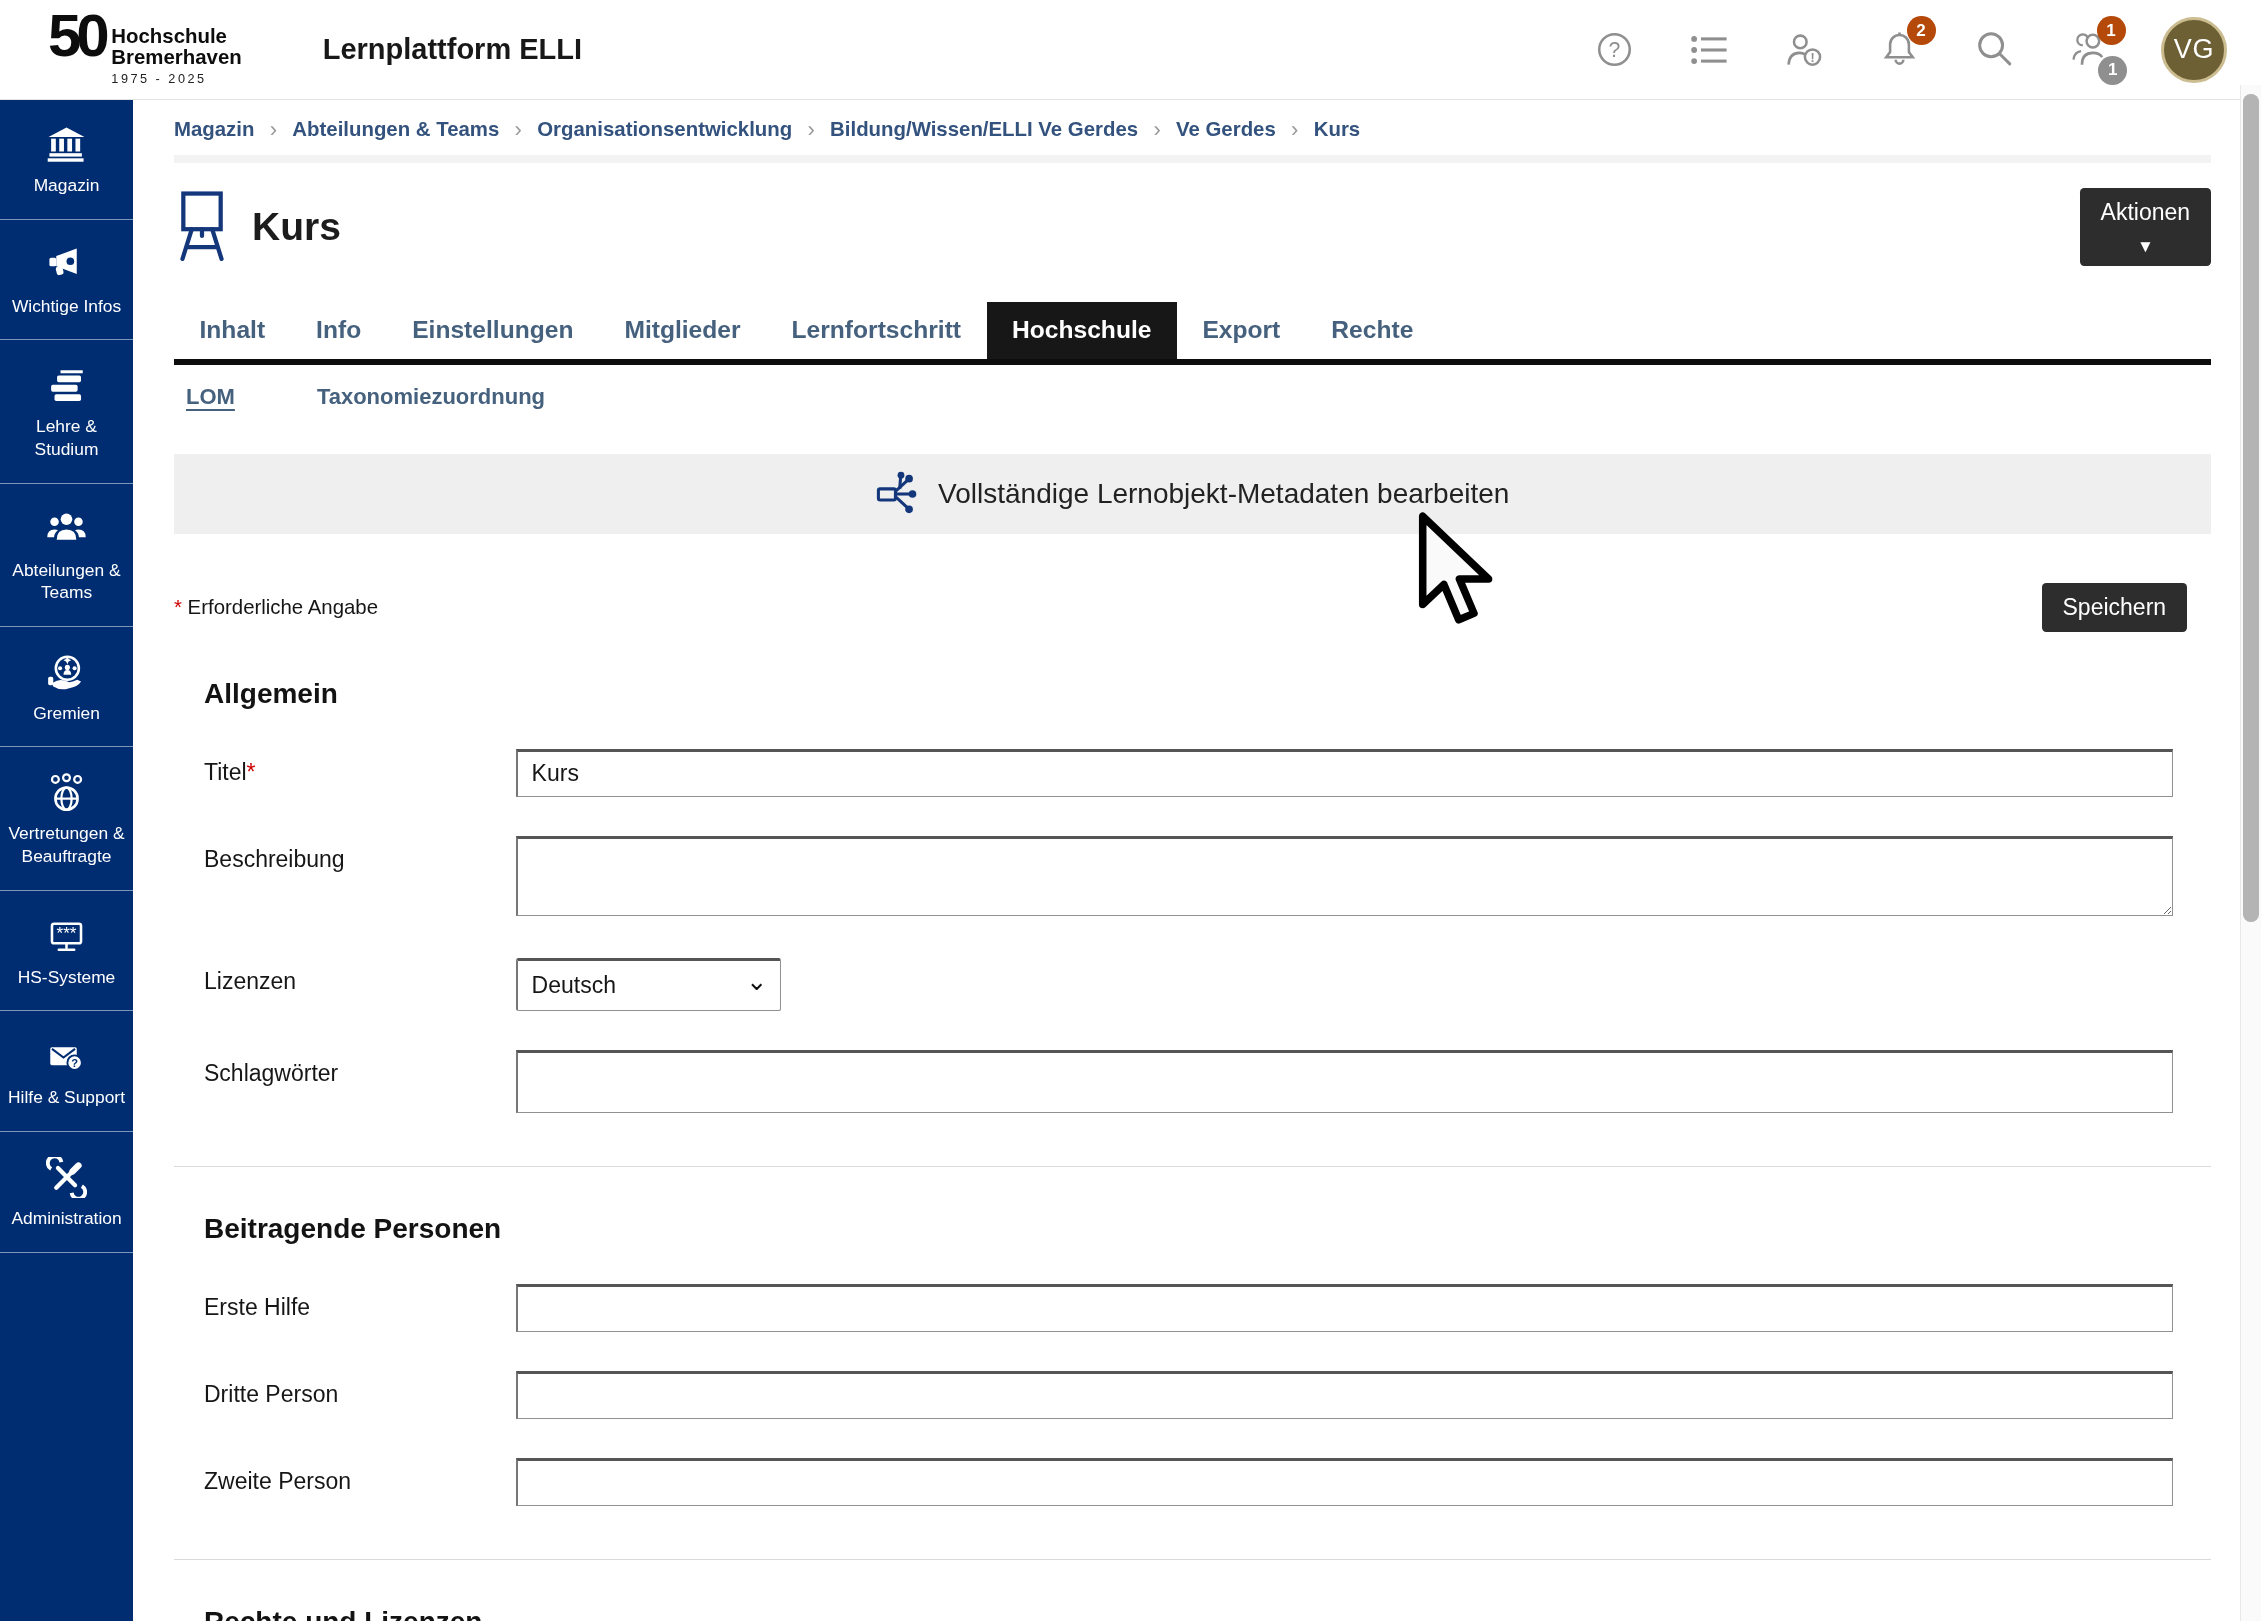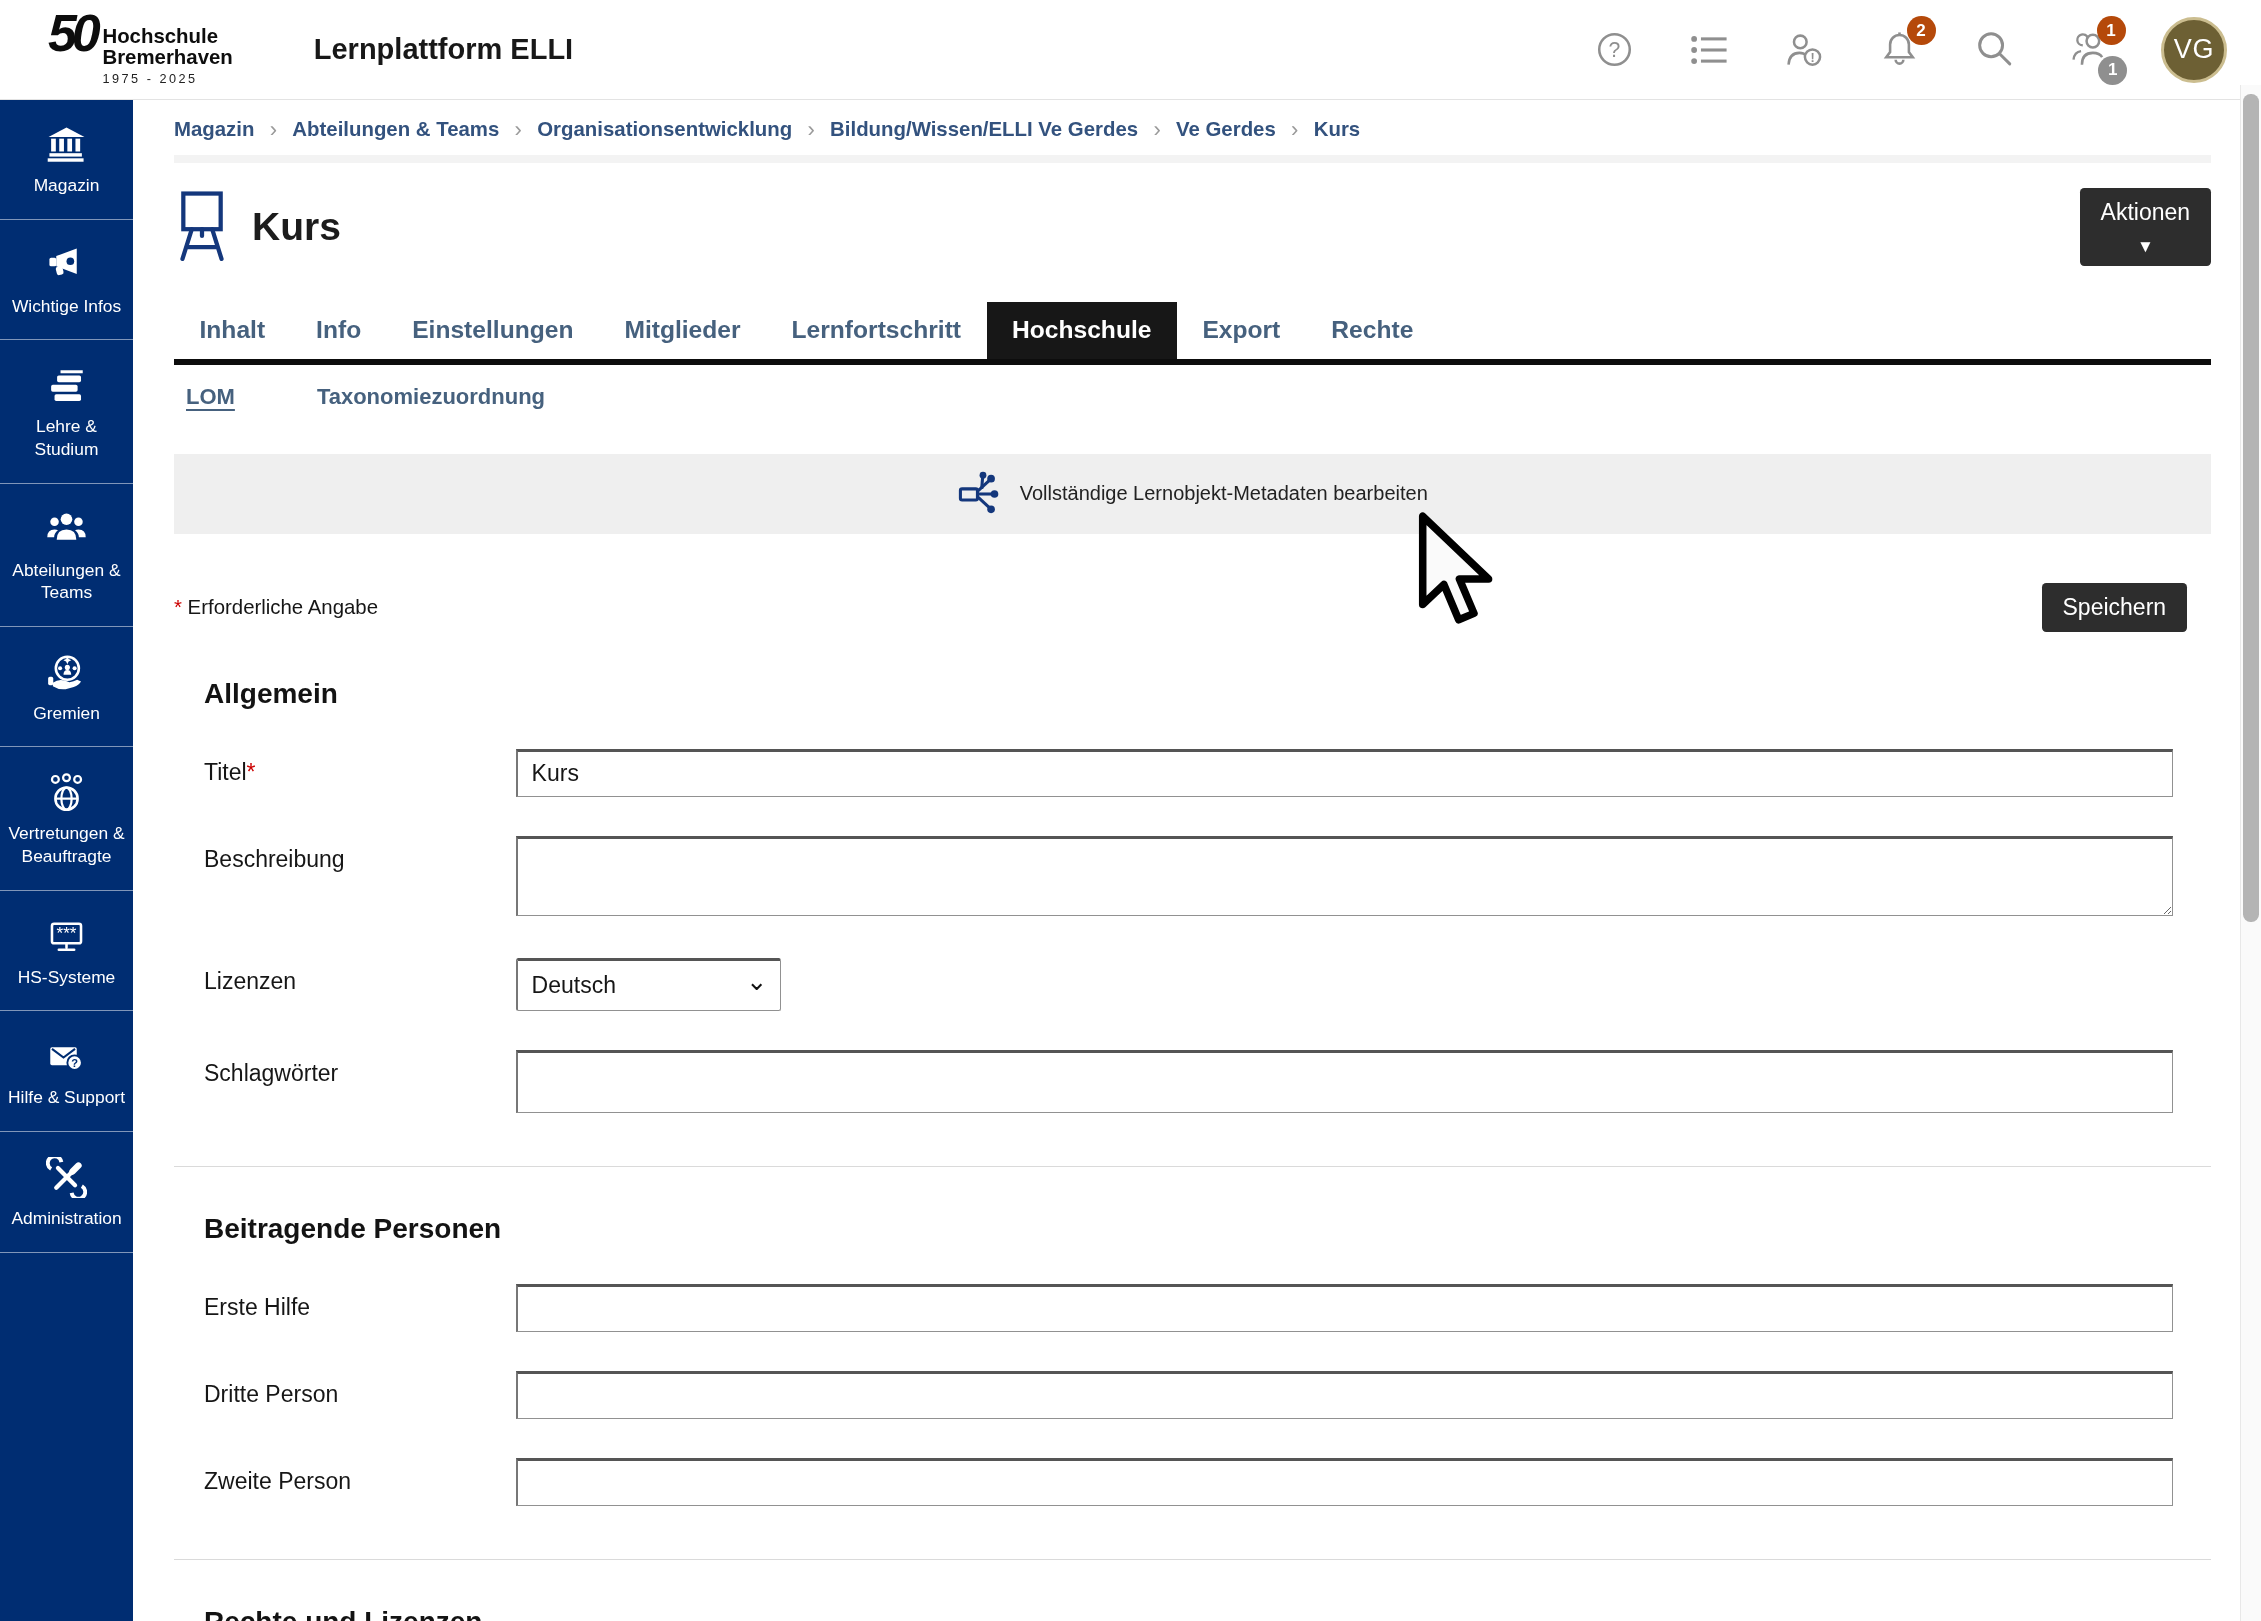--- a/index.html
+++ b/index.html
@@ -6,21 +6,21 @@
   body{
     width:2261px;height:1621px;position:relative;overflow:hidden;
     background:#fff;font-family:"Liberation Sans",sans-serif;color:#161616;
   }
   
   .topbar{
     position:absolute;top:0;left:0;width:2261px;height:99px;background:#fff;
     border-bottom:1.7px solid #e3e3e3;display:flex;align-items:center;z-index:30;
   }
   .logo{display:flex;align-items:flex-start;gap:6.8px;margin-left:48px;cursor:pointer;}
-  .logo-num{font-size:52px;font-weight:800;line-height:.78;letter-spacing:-5.1px;color:#0d0d0d;font-style:italic;}
+  .logo-num{font-size:60px;font-weight:800;line-height:.78;letter-spacing:-5.1px;color:#0d0d0d;}
   .logo-text{margin-top:13.6px;}
   .logo-l1,.logo-l2{font-size:20.4px;font-weight:700;line-height:1.02;color:#0d0d0d;}
   .logo-years{font-size:12.7px;margin-top:4.2px;letter-spacing:2.5px;color:#222;}
   .app-title{margin-left:81px;font-size:29px;font-weight:600;color:#181818;}
   .topbar-icons{margin-left:auto;display:flex;align-items:center;gap:49px;padding-right:34px;}
   .tb-btn{position:relative;width:46px;height:46px;background:none;border:none;padding:0;
     display:flex;align-items:center;justify-content:center;cursor:pointer;}
   .badge{position:absolute;min-width:29px;height:29px;border-radius:14.4px;padding:0 3.4px;box-sizing:border-box;
     background:var(--badge-orange,#b5490a);color:#fff;font-size:17px;font-weight:700;
     display:flex;align-items:center;justify-content:center;}
@@ -54,21 +54,21 @@
   .tab{font-size:24.6px;font-weight:600;color:var(--tab-inactive,#46617e);padding:14.4px 25.5px;
     text-decoration:none;cursor:pointer;}
   .tab.active{background:#171717;color:#fff;}
   .subtabs{display:flex;gap:82px;padding:18.7px 0 12px 12px;}
   .subtab{font-size:22px;font-weight:600;color:var(--tab-inactive,#46617e);text-decoration:none;cursor:pointer;}
   .subtab.active{text-decoration:underline;text-underline-offset:5.1px;}
   
   .banner{margin-top:32px;height:80px;background:var(--banner-gray,#efefef);
     display:flex;align-items:center;justify-content:center;gap:17px;cursor:pointer;}
   .banner-icon{width:46px;height:46px;}
-  .banner-text{font-size:20px;color:#222;}
+  .banner-text{font-size:28px;color:#222;}
   
   .note-row{display:flex;align-items:center;margin-top:49px;padding-right:24px;}
   .required-note{font-size:20.4px;color:#161616;}
   .req{color:#cc0000;}
   
   h2.sec{font-size:28px;font-weight:700;color:#131313;margin:46px 0 0 30px;}
   .frow{display:flex;align-items:flex-start;margin:39px 38px 0 30px;}
   .frow label{width:312px;flex:0 0 312px;font-size:23px;color:#161616;padding-top:10.2px;}
   .field{flex:1;}
   .tin{width:100%;box-sizing:border-box;background:#fff;

